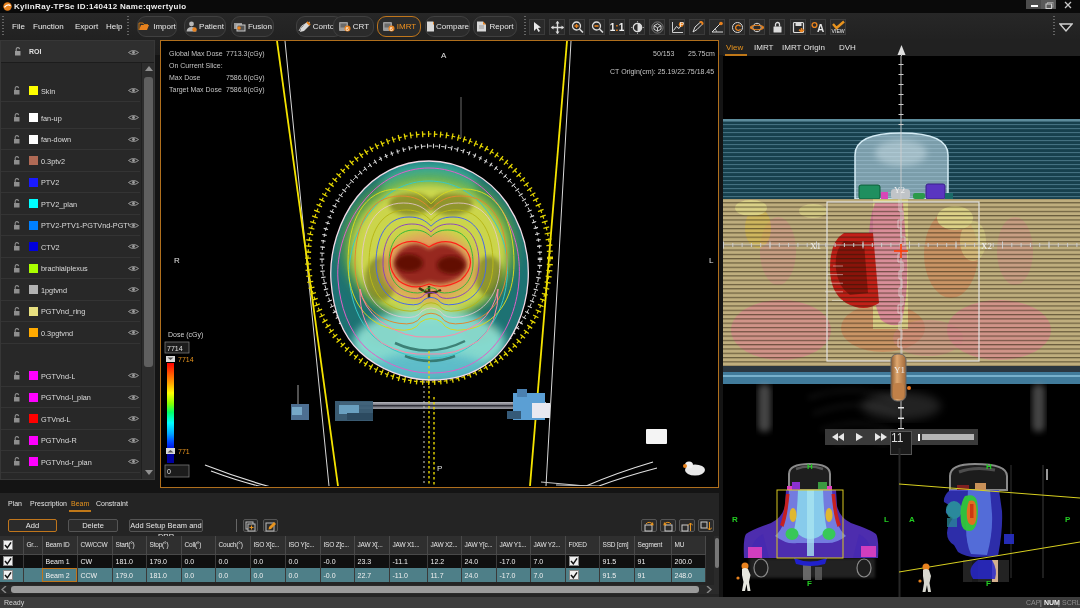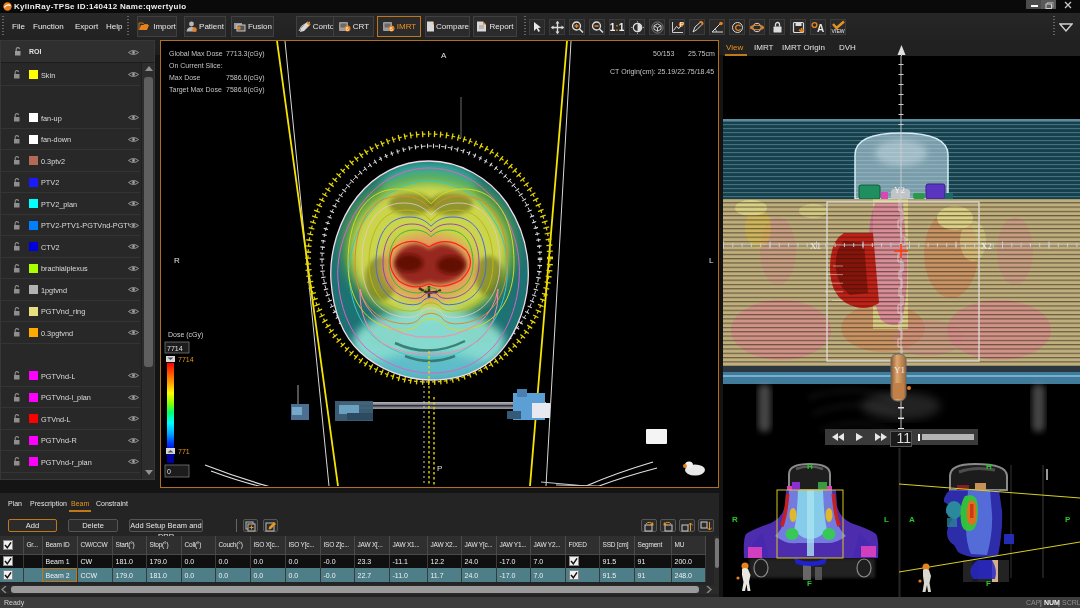--- a/index.html
+++ b/index.html
@@ -1,20 +1,20 @@
 <!DOCTYPE html>
 <html><head><meta charset="utf-8"><style>
 *{margin:0;padding:0;box-sizing:border-box}
 html,body{width:1080px;height:608px;overflow:hidden;background:#141414;font-family:"Liberation Sans",sans-serif}
 .abs{position:absolute}
 #titlebar{position:absolute;left:0;top:0;width:1080px;height:13px;background:#0a0a0a;color:#e6e6e6}
 #title-txt{position:absolute;left:14px;top:1.5px;font-family:"Liberation Sans",sans-serif;font-weight:bold;font-size:8px;color:#efefef;letter-spacing:0.3px}
 #menubar{position:absolute;left:0;top:13px;width:1080px;height:42px;background:linear-gradient(#272727,#1e1e1e)}
 .menu{position:absolute;top:9px;font-size:8px;color:#ececec}
-.tbtn{position:absolute;top:3px;height:21px;background:#2b2b2b;border:1px solid #404040;border-radius:0;color:#e8e8e8;font-size:8px;display:flex;align-items:center;justify-content:center;gap:2px}
+.tbtn{position:absolute;top:3px;height:21px;background:#2b2b2b;border:1px solid #404040;border-radius:9px;color:#e8e8e8;font-size:8px;display:flex;align-items:center;justify-content:center;gap:2px}
 .tbtn.sel{border-color:#c0761c;color:#f0921f}
 .ibtn{position:absolute;top:6px;width:16px;height:16px;background:#2a2a2a;border:1px solid #3b3b3b;display:flex;align-items:center;justify-content:center}
 .dotsep{position:absolute;top:3px;height:21px;width:2px;background-image:repeating-linear-gradient(#666 0 1px,transparent 1px 3px)}
 #leftpanel{position:absolute;left:0;top:40px;width:155px;height:440px;background:#282828;border:1px solid #373737}
 #roihdr{position:absolute;left:0;top:0;width:153px;height:22px;background:#2f2f2f;border-bottom:1px solid #1c1c1c}
 .roirow{position:absolute;left:0;width:139px;height:21.5px;border-bottom:1px solid #343434}
 .sq{position:absolute;left:28px;top:6px;width:9px;height:9px}
 .rlbl{position:absolute;left:40px;top:6.5px;font-size:7.3px;color:#dcdcdc;white-space:nowrap;max-width:88px;overflow:hidden}
 .lock{position:absolute;left:12px;top:6px}
 .eye{position:absolute;left:127px;top:7px}
@@ -204,21 +204,21 @@
         <rect x="1" y="4" width="5.5" height="4.5" fill="#9a9a9a"></rect>
         <path d="M2.2,4 V2.6 a1.7,1.7 0 0 1 3.4,-0.5" fill="none" stroke="#9a9a9a" stroke-width="1.1"></path>
       </svg>
       <div class="abs" style="left:28px;top:7px;font-size:7px;font-weight:bold;color:#e0e0e0">ROI</div>
       <svg class="abs" style="left:127px;top:8px" width="11" height="7">
         <path d="M0.5,3.5 Q5.5,-0.5 10.5,3.5 Q5.5,7.5 0.5,3.5 Z" fill="none" stroke="#a0a0a0" stroke-width="0.9"></path>
         <circle cx="5.5" cy="3.5" r="1.4" fill="#a0a0a0"></circle>
       </svg>
     </div>
 <div class="abs" style="left:0;top:22px;width:153px;height:416px;overflow:hidden">
-<div class="roirow" style="top:1.0px">
+<div class="roirow" style="top:17px">
         <svg class="lock" width="8" height="9">
           <rect x="1" y="4" width="5.5" height="4.5" fill="#8e8e8e"></rect>
           <path d="M2.2,4 V2.6 a1.7,1.7 0 0 1 3.4,-0.5" fill="none" stroke="#8e8e8e" stroke-width="1.1"></path>
         </svg>
         <div class="sq" style="background:#ffff00"></div>
         <div class="rlbl">Skin</div>
         <svg class="eye" width="11" height="7">
           <path d="M0.5,3.5 Q5.5,-0.5 10.5,3.5 Q5.5,7.5 0.5,3.5 Z" fill="none" stroke="#a0a0a0" stroke-width="0.9"></path>
           <circle cx="5.5" cy="3.5" r="1.4" fill="#a0a0a0"></circle>
         </svg>
@@ -652,21 +652,21 @@
 <text x="258" y="193" font-size="9" fill="#f0f0f0" font-family="Liberation Serif,serif">X2</text>
 <text x="171" y="137" font-size="9" fill="#f0f0f0" font-family="Liberation Serif,serif">Y2</text>
 <text x="171" y="317" font-size="9" fill="#f0f0f0" font-family="Liberation Serif,serif">Y1</text>
 </svg>
 <div class="abs" style="left:102px;top:389px;width:153px;height:16px;background:#3a3a3a">
  <svg class="abs" style="left:6px;top:4px" width="80" height="8">
   <path d="M7,0 L1,4 L7,8 Z M13,0 L7,4 L13,8 Z" fill="#e8e8e8"></path>
   <path d="M25,0 L32,4 L25,8 Z" fill="#e8e8e8"></path>
   <path d="M44,0 L50,4 L44,8 Z M50,0 L56,4 L50,8 Z" fill="#e8e8e8"></path>
  </svg>
- <div class="abs" style="left:65px;top:2px;width:22px;height:16px;background:#1a1a1a;border:1px solid #555;color:#ddd;font-size:14px;text-align:right;line-height:12px">11</div>
+ <div class="abs" style="left:65px;top:2px;width:22px;height:24px;background:#1a1a1a;border:1px solid #555;color:#ddd;font-size:12px;text-align:left;line-height:12px">11</div>
  <div class="abs" style="left:93px;top:5px;width:2px;height:7px;background:#fff"></div>
  <div class="abs" style="left:97px;top:5px;width:52px;height:6px;background:#b4b4b4"></div>
 </div>
 <svg width="357" height="149" style="position:absolute;left:0;top:408px">
 <defs>
         <filter id="mb2">
           <feGaussianBlur stdDeviation="1.6"></feGaussianBlur>
         </filter>
       </defs>
 

